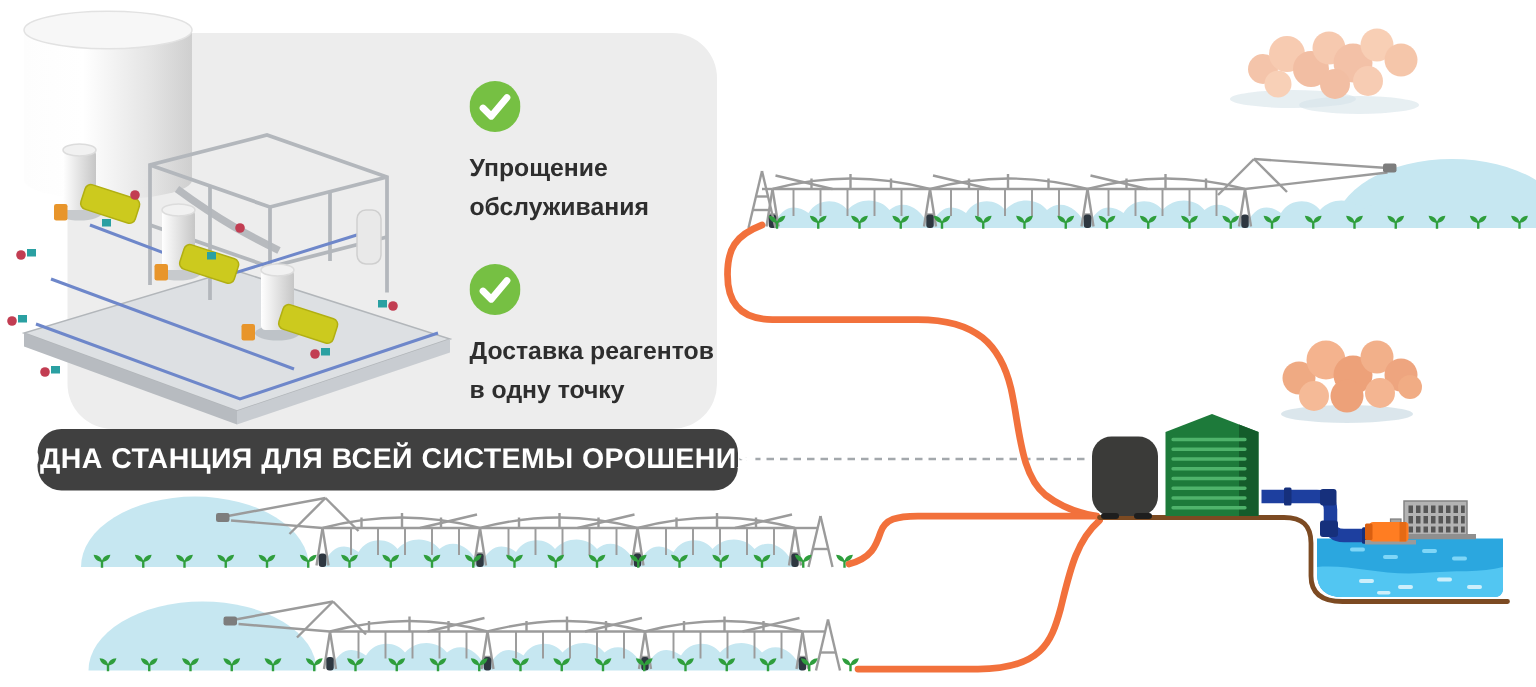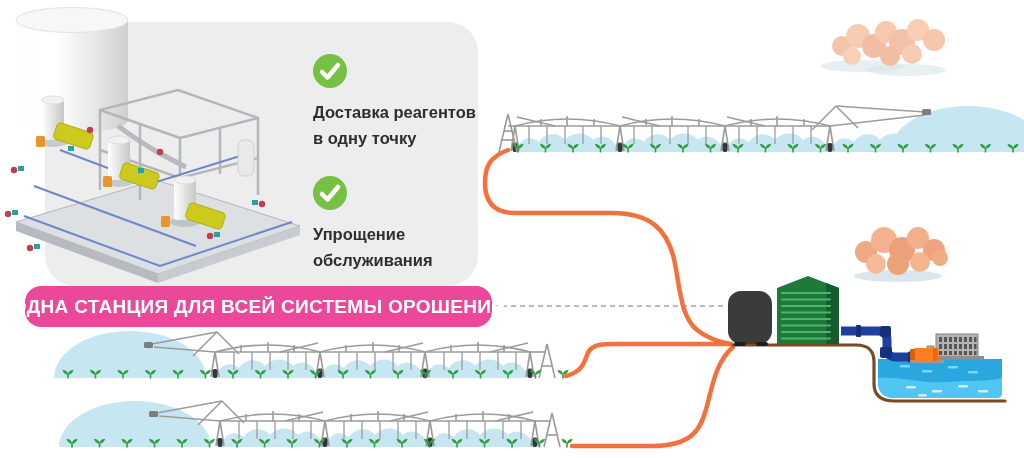--- a/index.html
+++ b/index.html
@@ -7,21 +7,21 @@
     width:1024px;height:458px;position:relative;overflow:hidden;
     background:#ffffff;font-family:"Liberation Sans",sans-serif;
   }
   .card{
     position:absolute;left:45px;top:22px;width:433px;height:264px;
     background:#ededed;border-radius:30px;z-index:1;
   }
   .scene{position:absolute;left:0;top:0;z-index:2;pointer-events:none;}
   .banner{
     position:absolute;left:25px;top:286px;width:467px;height:41px;
-    background:#ec4899;border-radius:16px;z-index:3;
+    background:#404040;border-radius:16px;z-index:3;
     display:flex;align-items:center;justify-content:center;
   }
   .banner-text{
     color:#ffffff;font-weight:bold;font-size:19px;letter-spacing:.3px;
     white-space:nowrap;
   }
   .checklist{position:absolute;left:313px;top:54px;width:170px;z-index:3;}
   .check-item{margin-bottom:25px;}
   .check-icon{width:34px;height:34px;display:block;}
   .check-label{
@@ -419,31 +419,31 @@
   </g>
 </svg>
 
 <div class="checklist">
   <div class="check-item">
     <svg class="check-icon" viewBox="0 0 34 34">
       <circle cx="17" cy="17" r="17" fill="#76c043"></circle>
       <path d="M9,18 L14.5,23.5 L25,11" stroke="#ffffff" stroke-width="4.5" fill="none" stroke-linecap="round" stroke-linejoin="round"></path>
     </svg>
     <div class="check-label">
-      <div>Доставка реагентов</div>
-      <div>в одну точку</div>
+      <div>Упрощение</div>
+      <div>обслуживания</div>
     </div>
   </div>
   <div class="check-item">
     <svg class="check-icon" viewBox="0 0 34 34">
       <circle cx="17" cy="17" r="17" fill="#76c043"></circle>
       <path d="M9,18 L14.5,23.5 L25,11" stroke="#ffffff" stroke-width="4.5" fill="none" stroke-linecap="round" stroke-linejoin="round"></path>
     </svg>
     <div class="check-label">
-      <div>Упрощение</div>
-      <div>обслуживания</div>
+      <div>Доставка реагентов</div>
+      <div>в одну точку</div>
     </div>
   </div>
 </div>
 
 <div class="banner">
   <span class="banner-text">ОДНА СТАНЦИЯ ДЛЯ ВСЕЙ СИСТЕМЫ ОРОШЕНИЯ</span>
 </div>
 
 </body></html>

